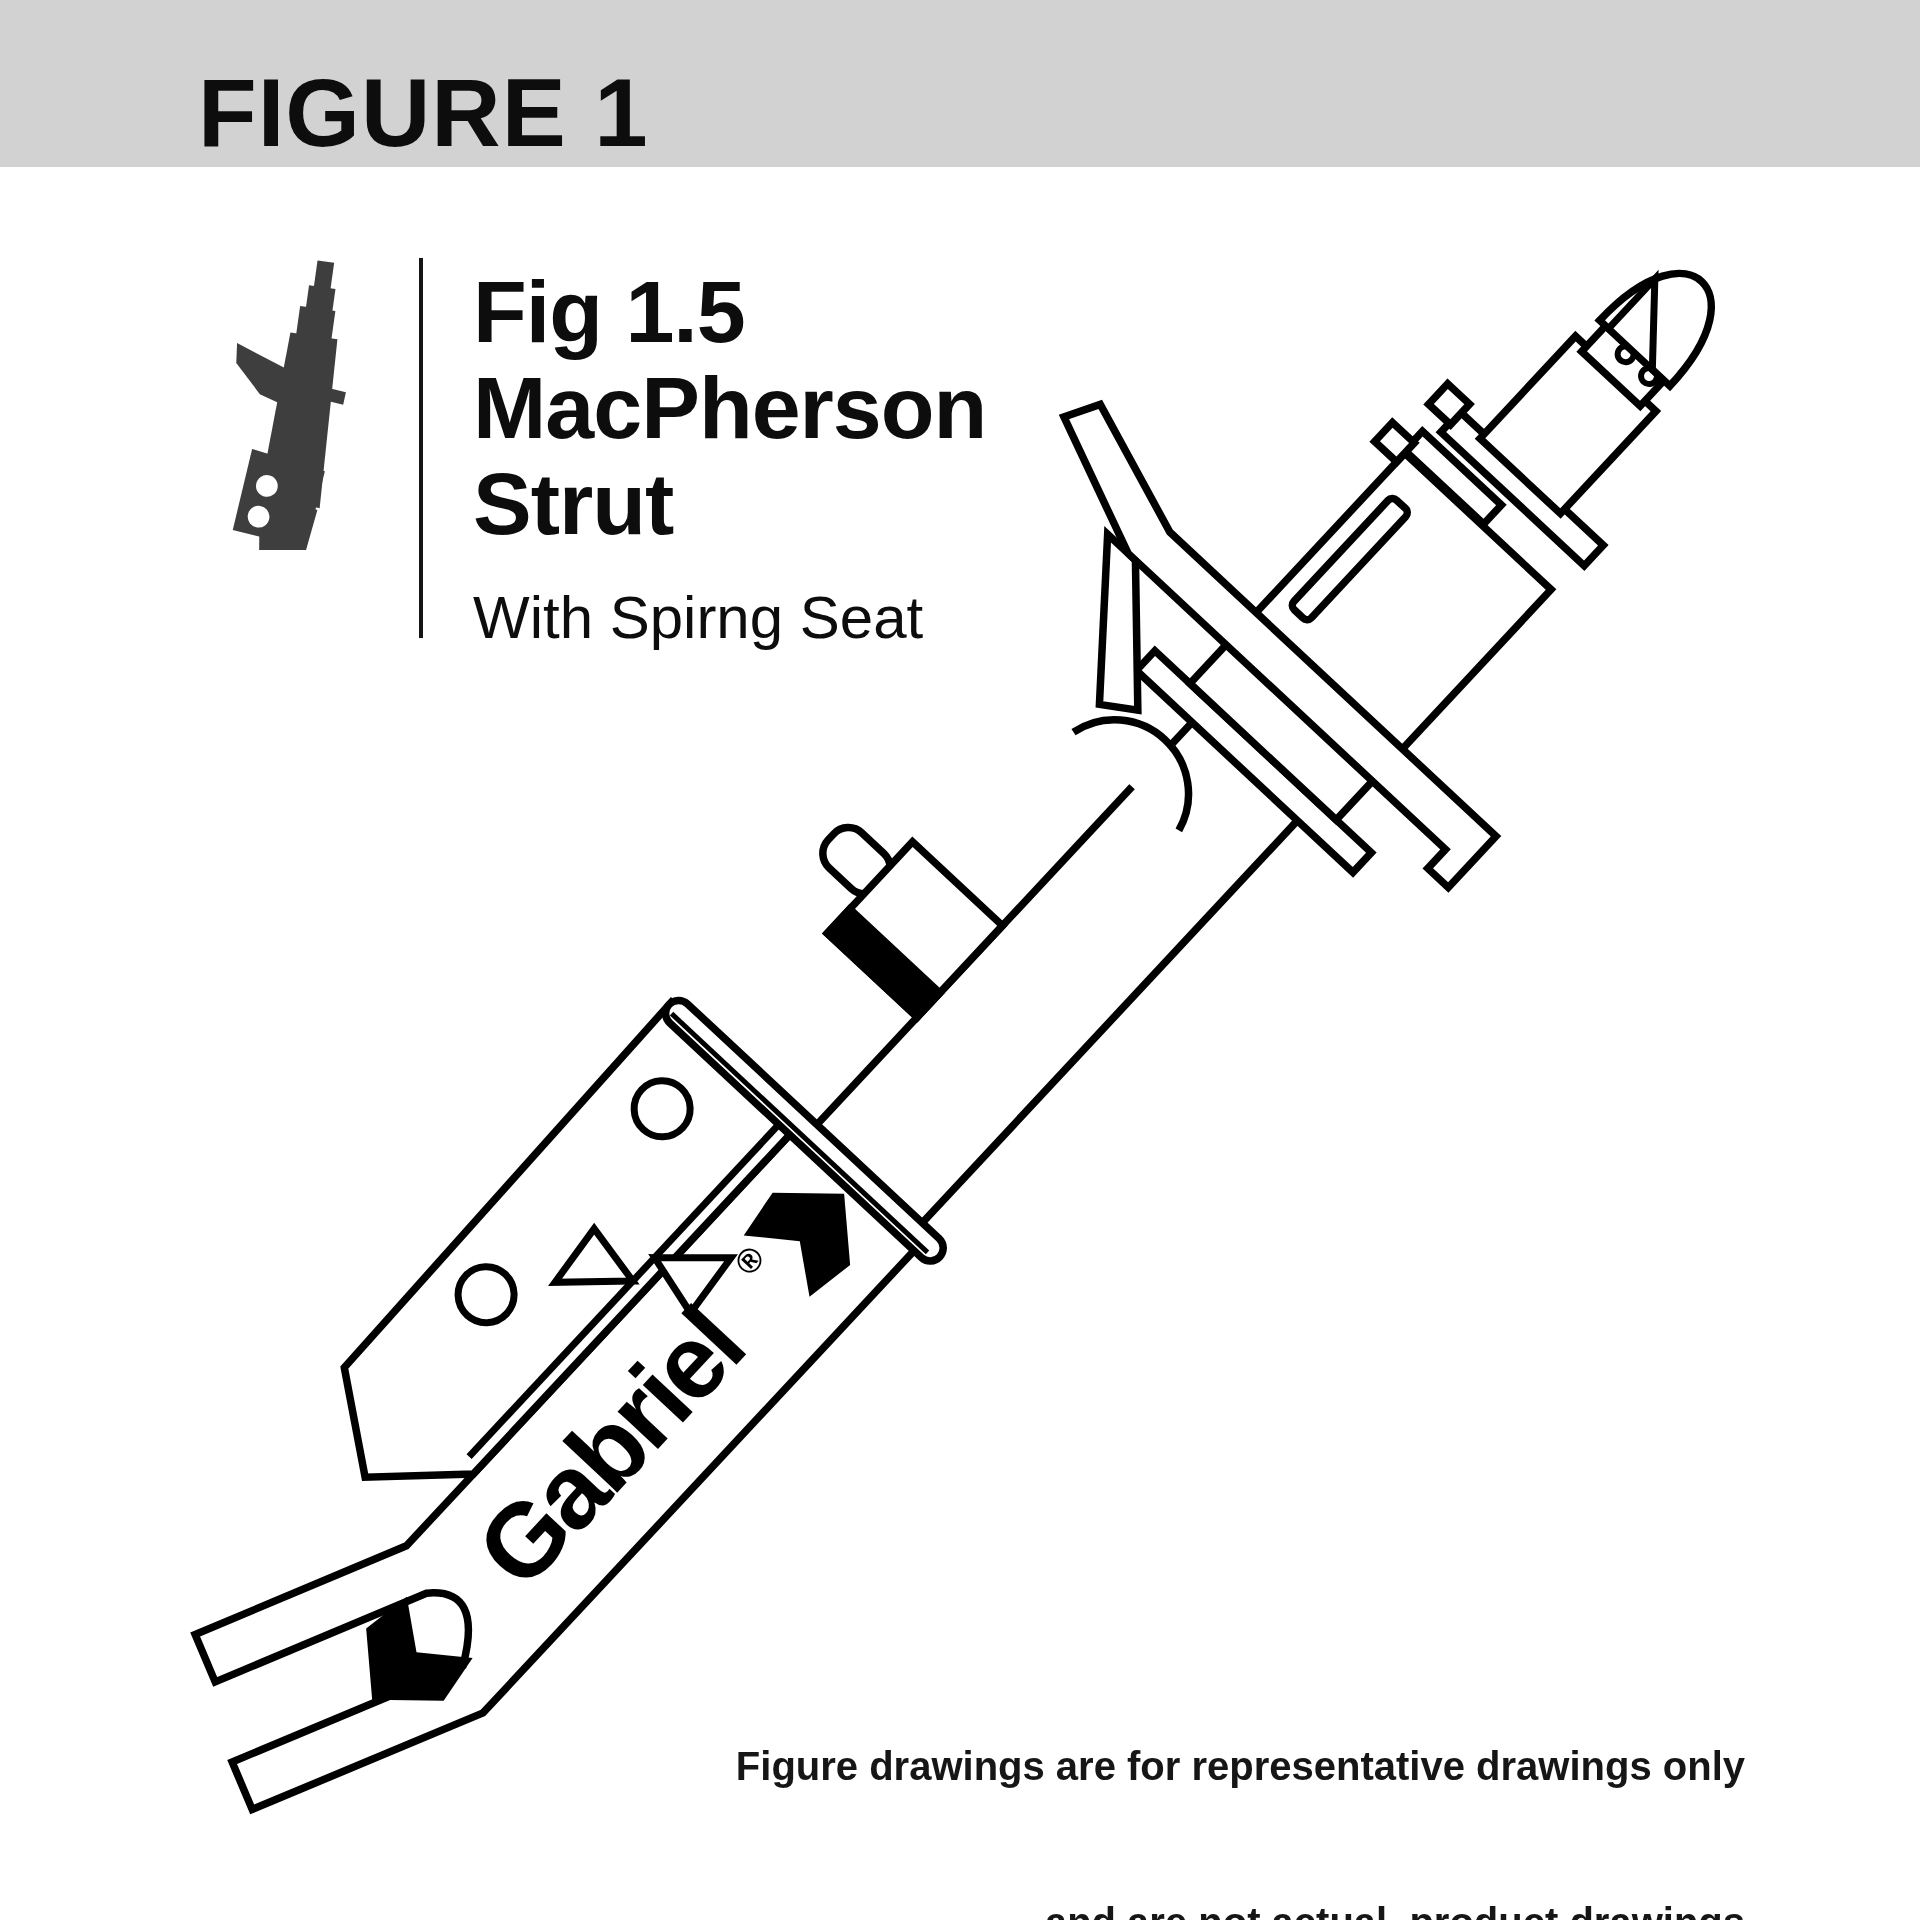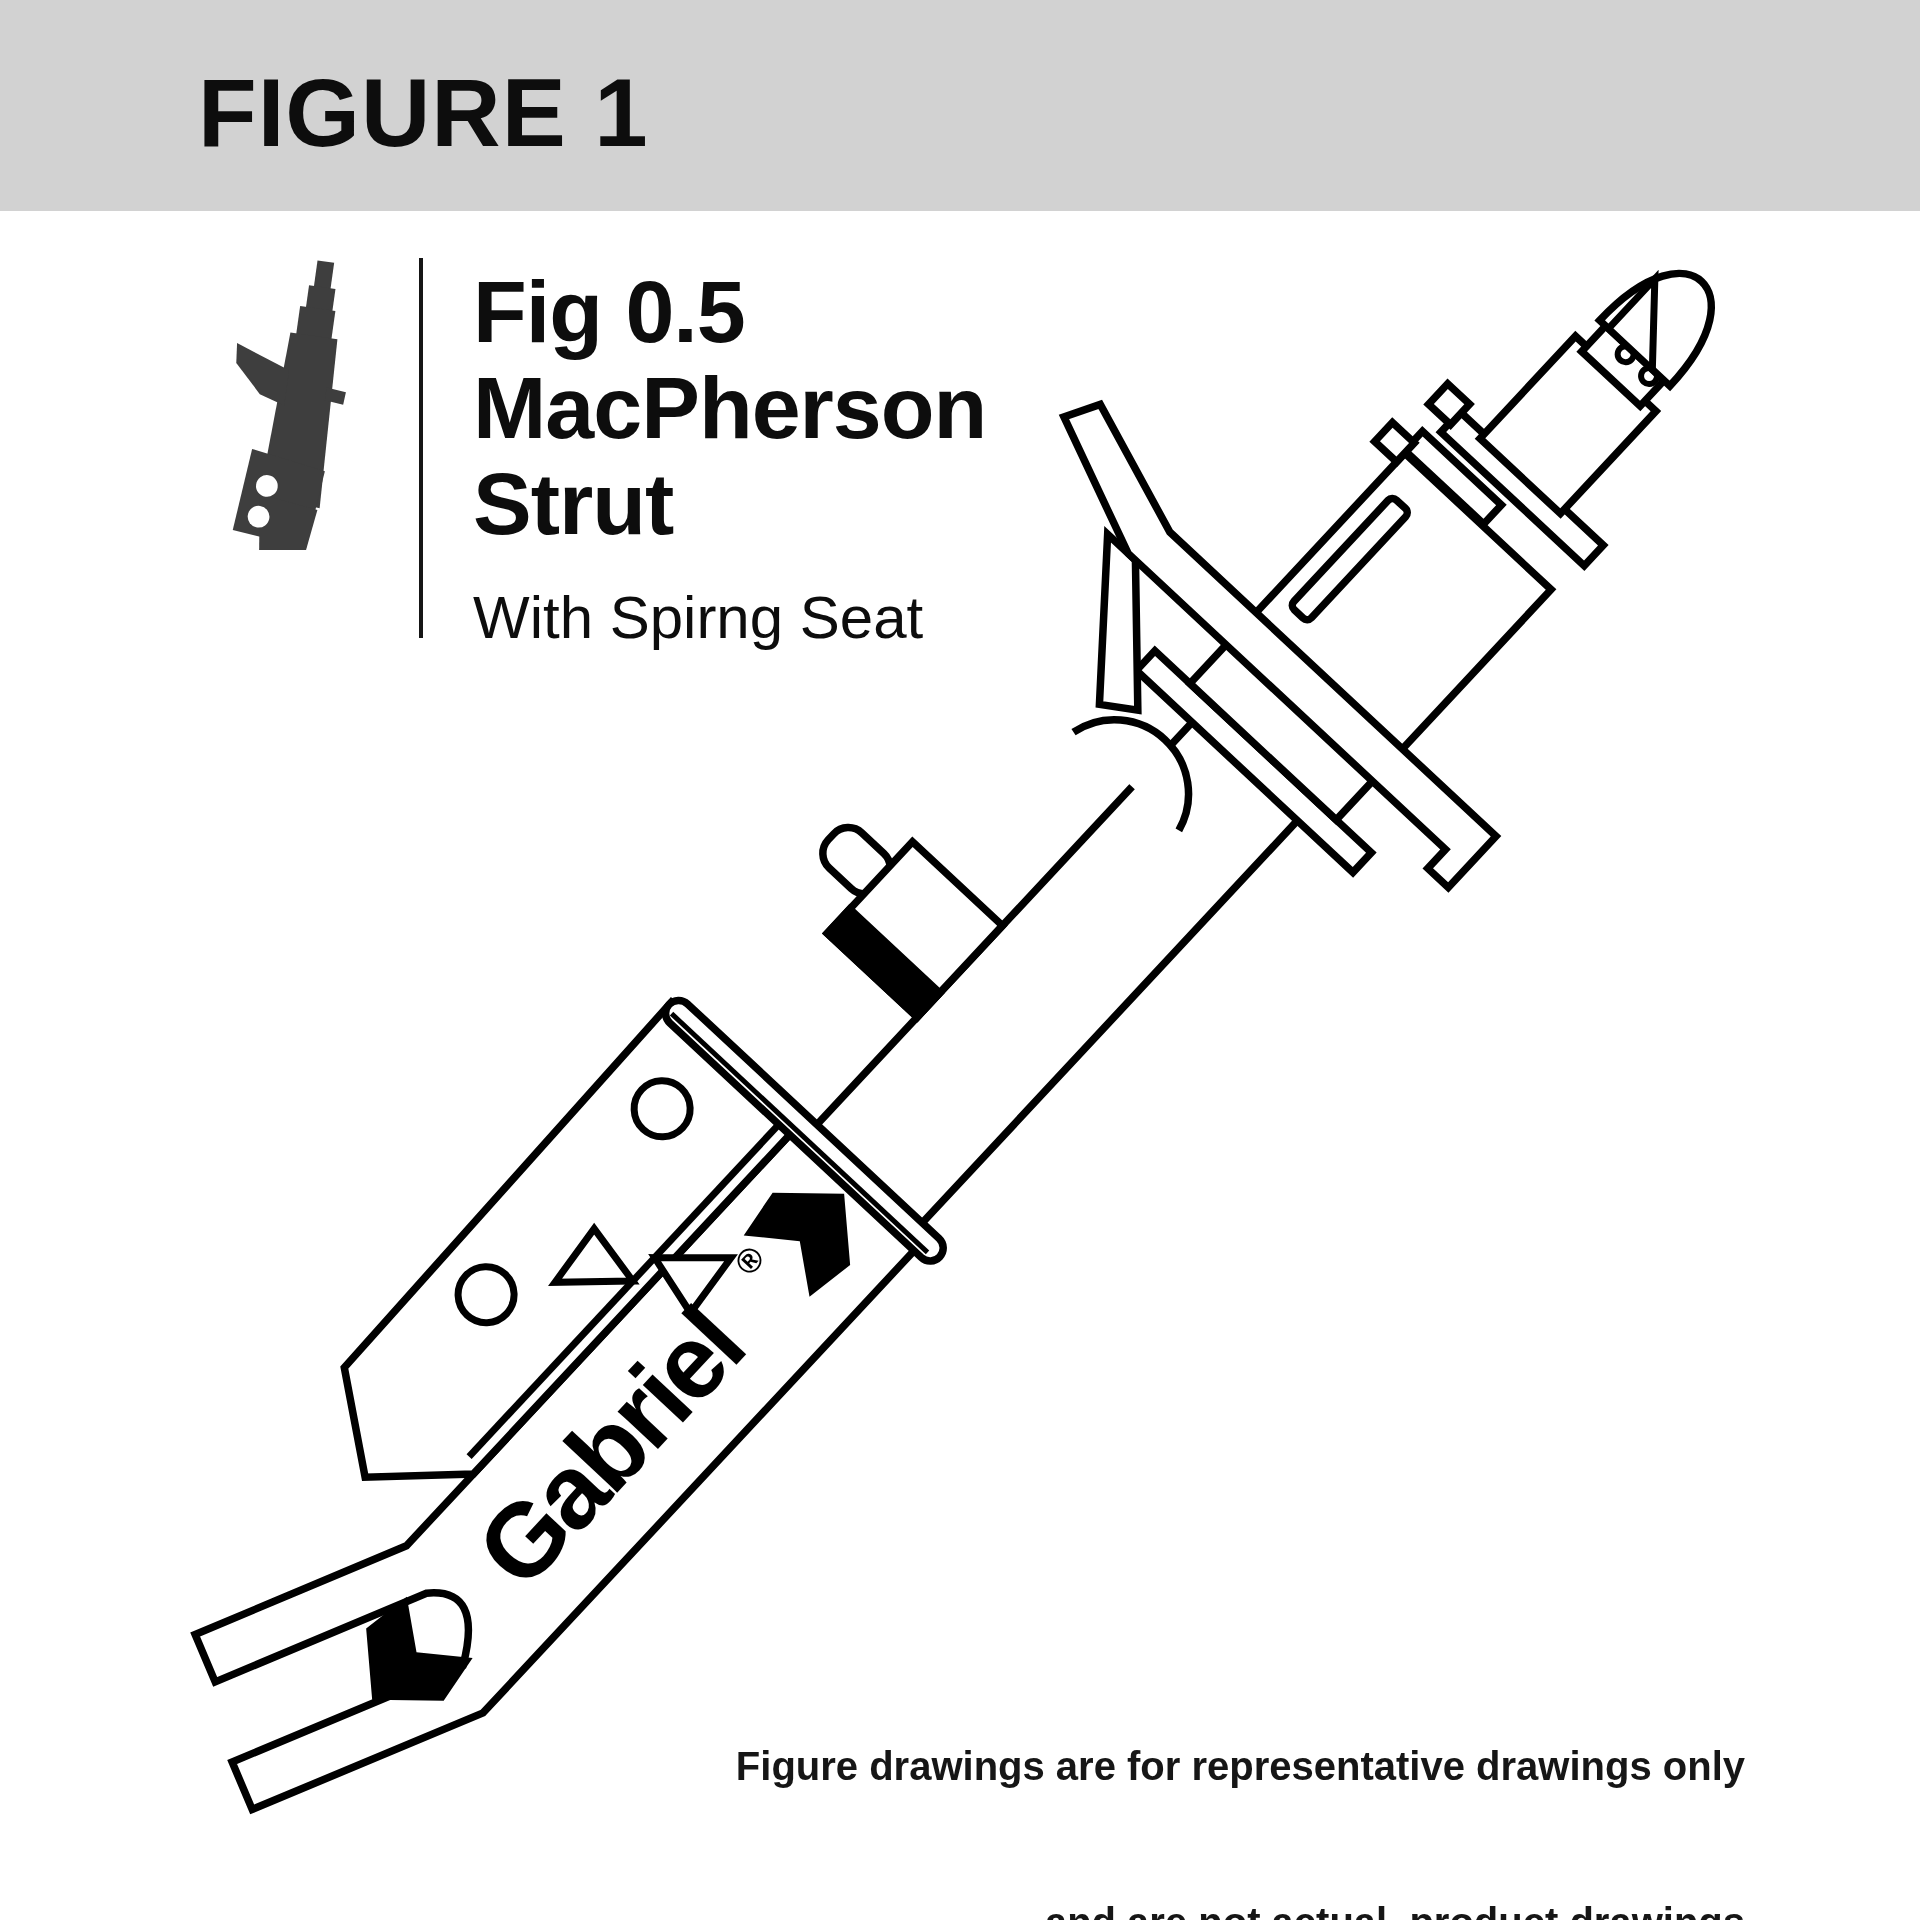--- a/index.html
+++ b/index.html
@@ -1,21 +1,21 @@
 <!DOCTYPE html>
 <html><head>
 <meta charset="utf-8">
 <style>
   html,body { margin:0; padding:0; }
   body {
     width:1920px; height:1920px; position:relative; overflow:hidden;
     background:#ffffff; font-family:"Liberation Sans", sans-serif; color:#111;
   }
   .header-band {
-    position:absolute; left:0; top:0; width:1920px; height:211px;
+    position:absolute; left:0; top:0; width:1920px; height:167px;
     background:#d2d2d2;
   }
   .page-title {
     position:absolute; left:198px; top:58px; margin:0;
     font-size:96px; font-weight:bold; letter-spacing:1px; color:#0d0d0d;
   }
   .fig-info {
     position:absolute; left:221px; top:258px;
     display:flex; align-items:flex-start;
   }
@@ -56,21 +56,21 @@
       <path d="M8,96 L64,116 L64,152 L38,144 L10,116 Z"></path>
       <path d="M104,128 L124,130 L123,143 L104,141 Z"></path>
       <path d="M38,200 L114,212 L106,292 L30,284 Z"></path>
       <path d="M52,244 L112,252 L104,310 L60,306 Z"></path>
       <circle cx="58" cy="235" r="11" fill="#ffffff"></circle>
       <circle cx="54" cy="267" r="11" fill="#ffffff"></circle>
     </g>
   </svg>
   <div class="fig-divider"></div>
   <div class="fig-text">
-    <div class="fig-line">Fig 0.5</div>
+    <div class="fig-line">Fig 1.5</div>
     <div class="fig-line">MacPherson</div>
     <div class="fig-line">Strut</div>
     <div class="fig-subtitle">With Spirng Seat</div>
   </div>
 </div>
 
 <div class="diagram-wrap">
 <svg width="1920" height="1920" viewBox="0 0 1920 1920" aria-hidden="true">
   <g transform="translate(1703,280) rotate(43)" fill="#ffffff" stroke="#000000" stroke-width="7.5" stroke-linejoin="miter">
 

